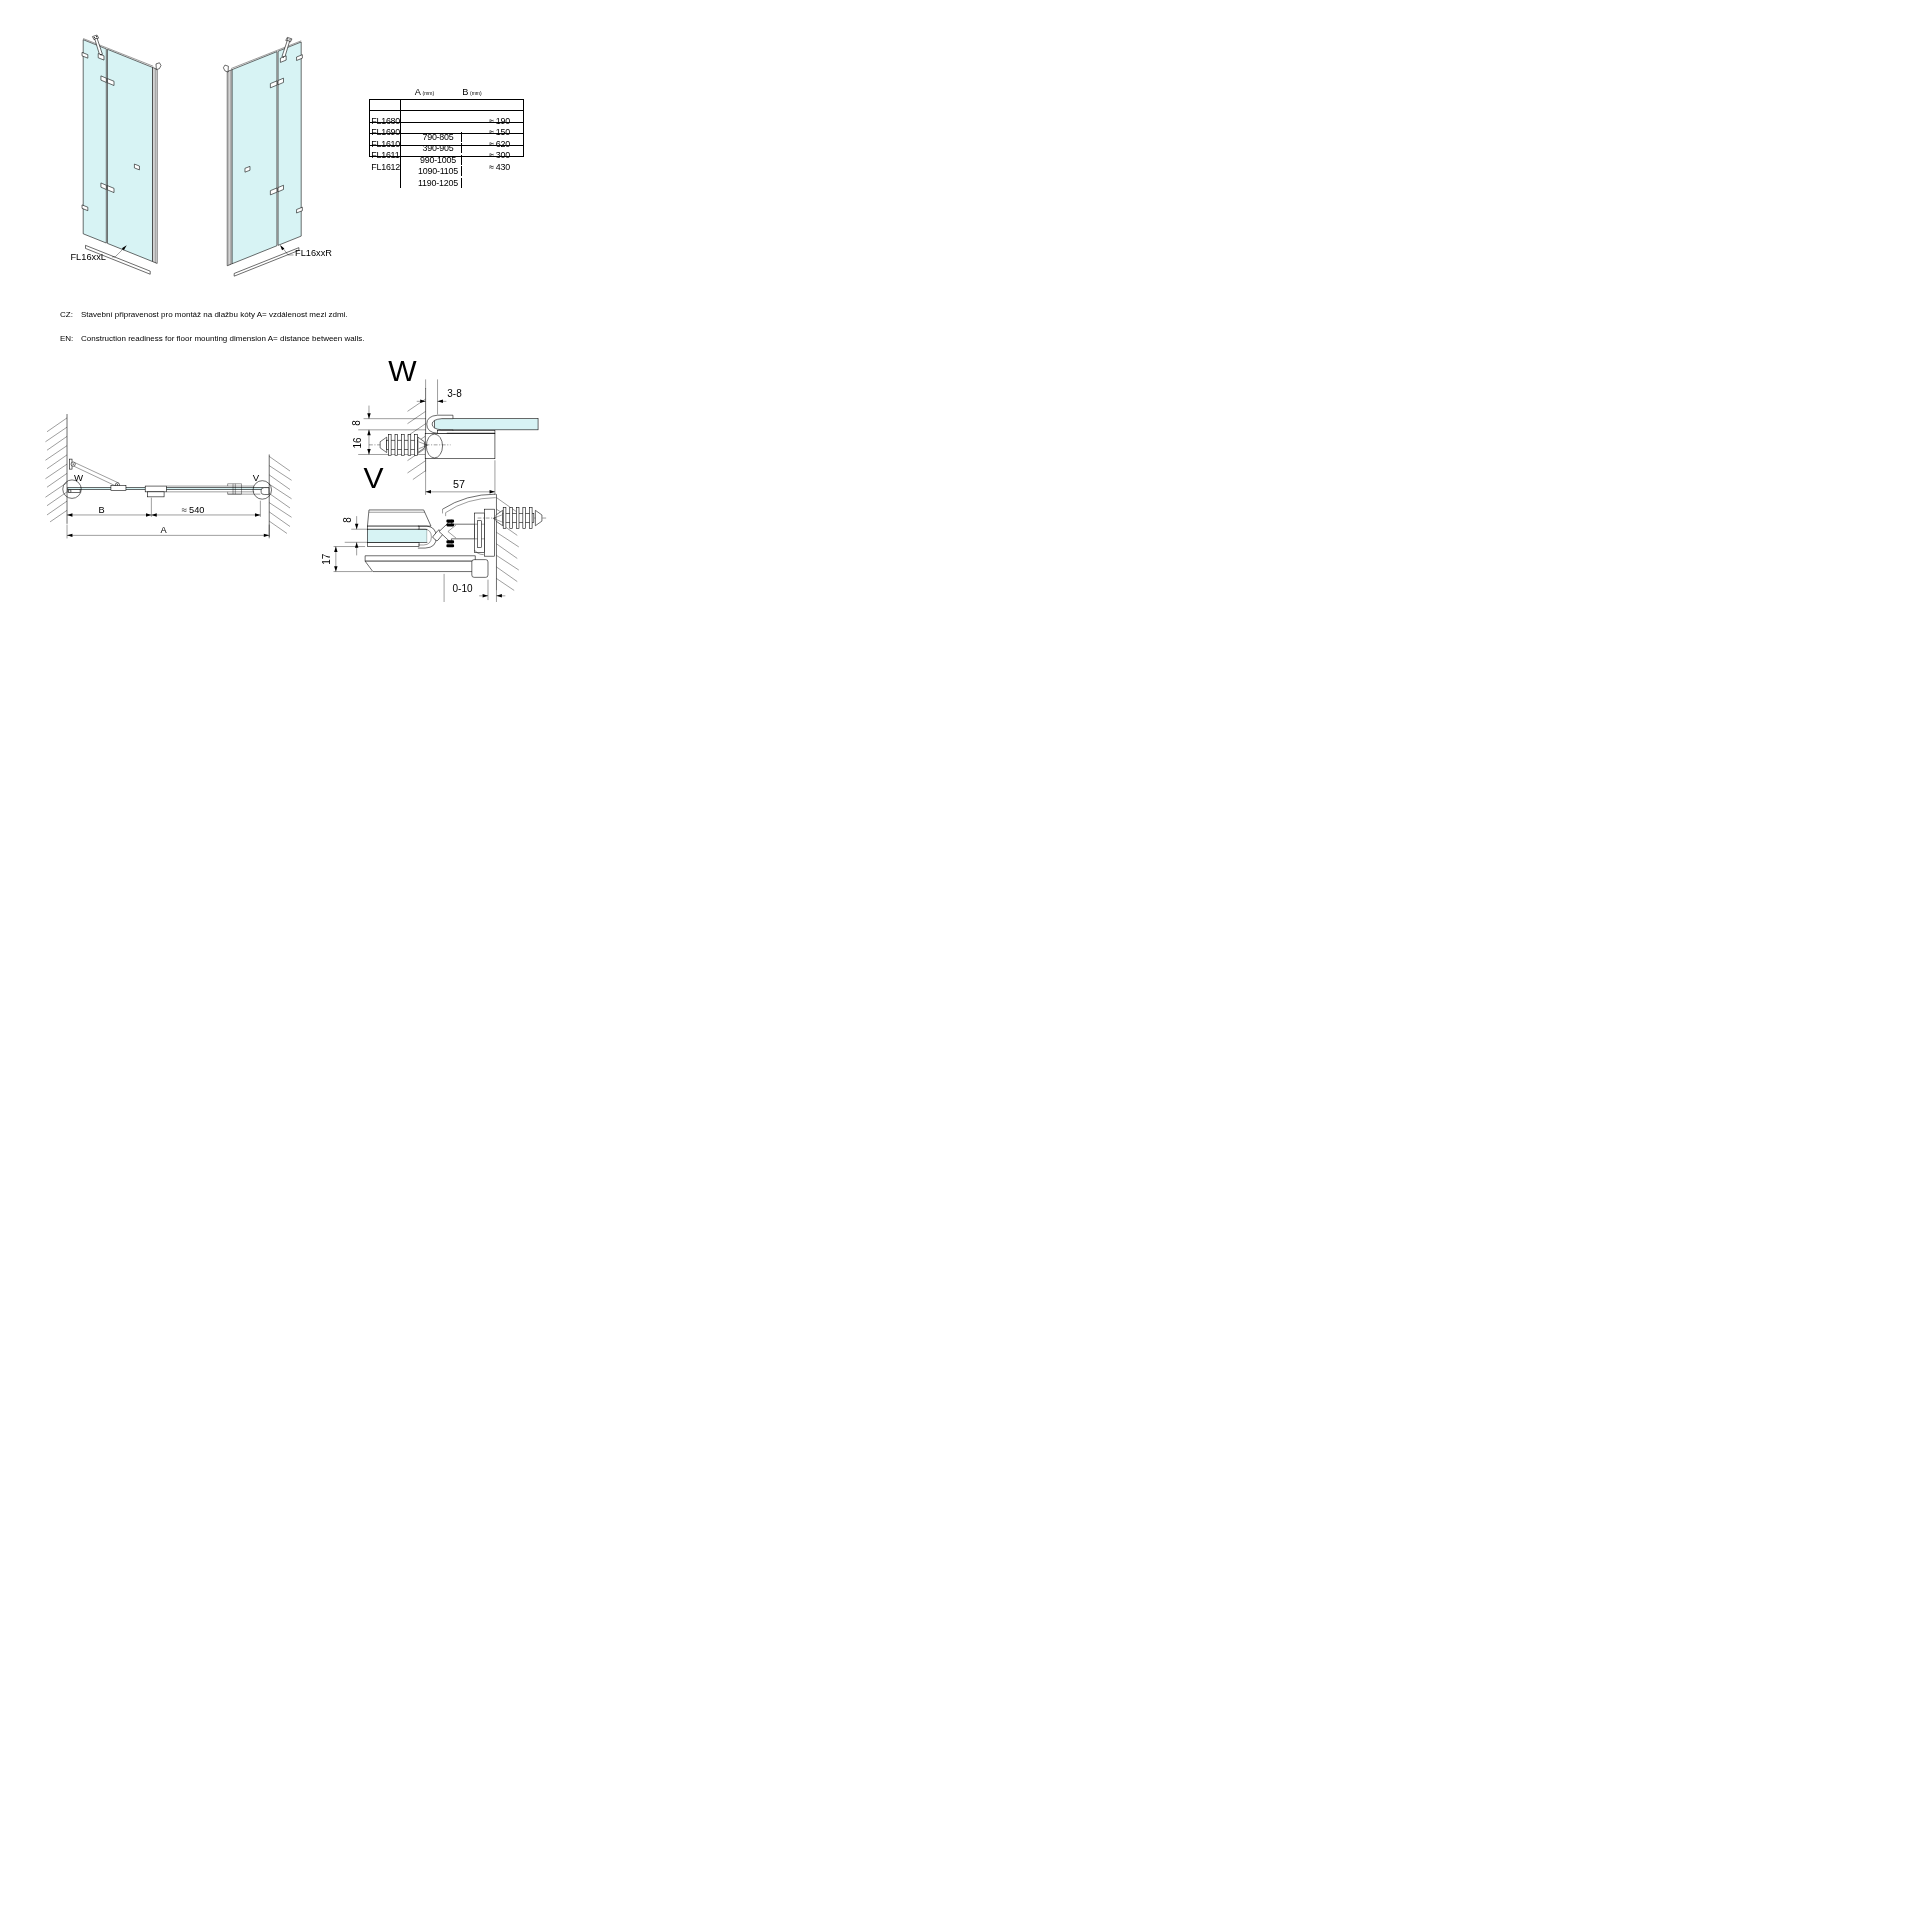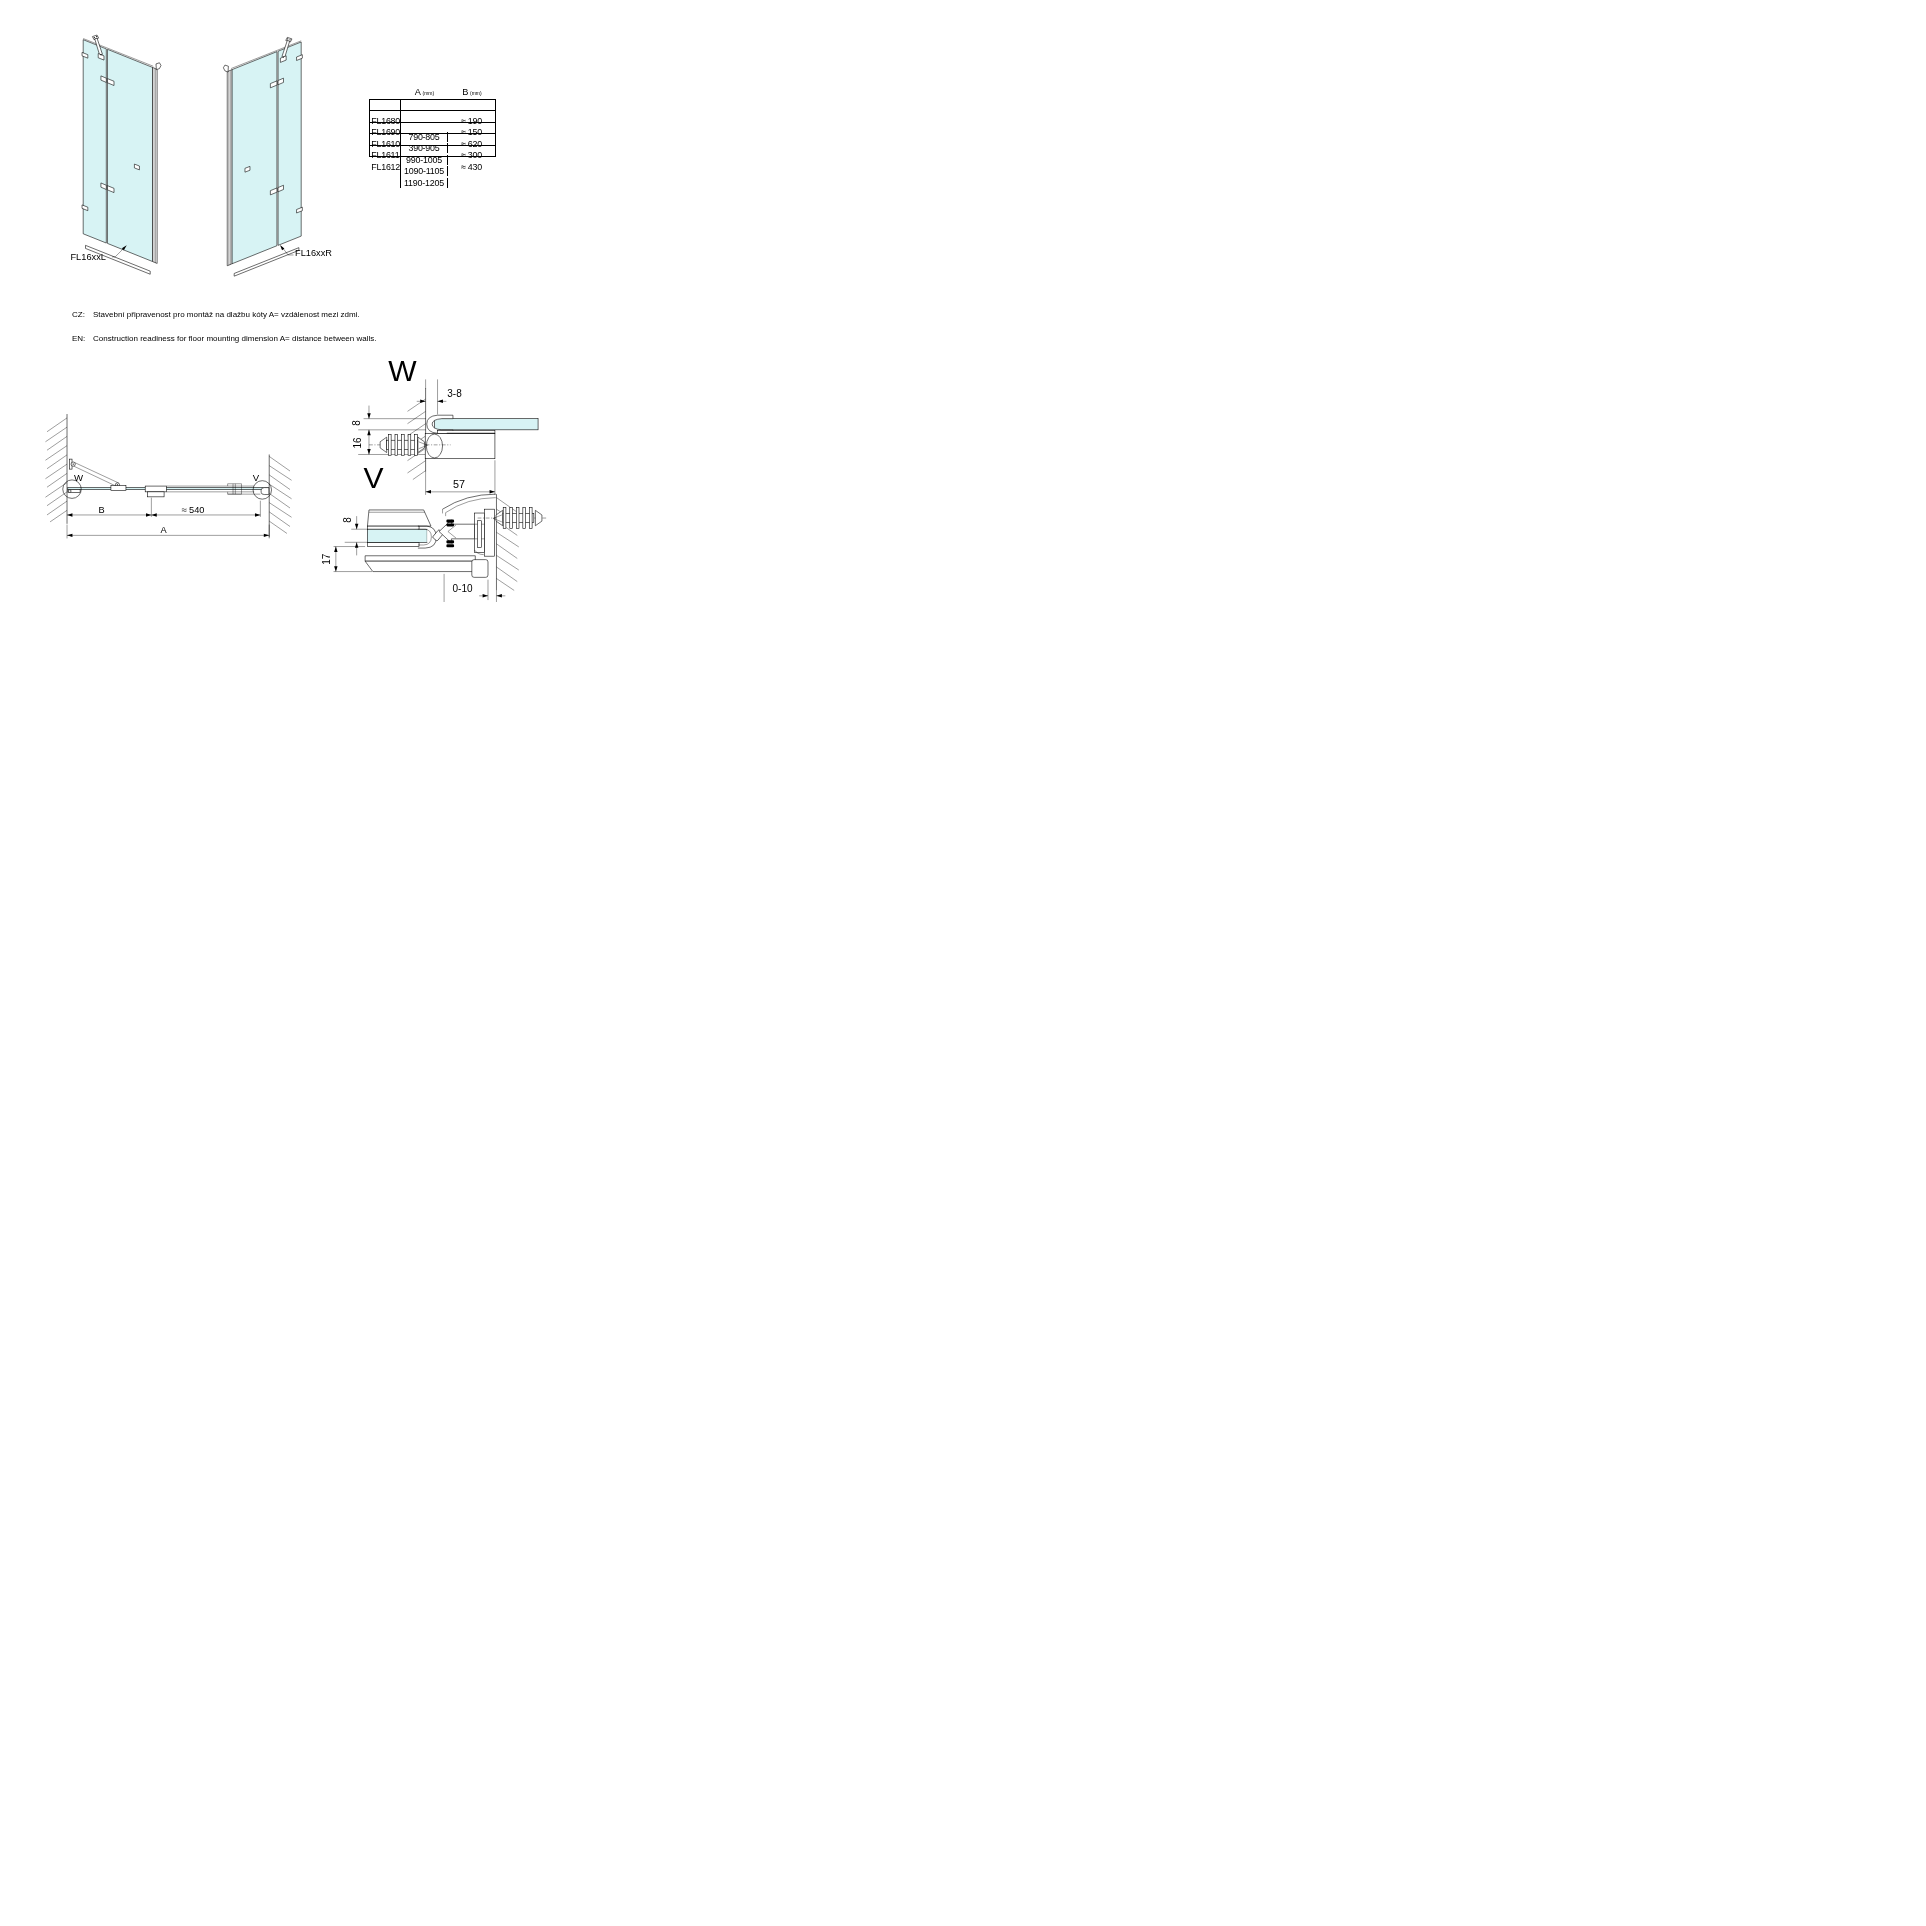--- a/index.html
+++ b/index.html
@@ -18,28 +18,28 @@
   .t24{font-size:24px;} .t25{font-size:25px;} .t26{font-size:26px;}
   .t28{font-size:28px;} .t78{font-size:78px;}
   .mid{text-anchor:middle;}
   
   .spec-table{position:absolute;left:369px;top:82px;}
   .spec-head{display:grid;grid-template-columns:32px 47px 48px;height:17px;}
   .spec-head .h{display:flex;align-items:flex-end;justify-content:center;
                 padding-bottom:2.3px;font-size:9.2px;}
   .spec-head .unit{font-size:5px;margin-left:1.5px;padding-bottom:0.8px;}
   .spec-body{border:0.8px solid #000;}
-  .spec-row{display:grid;grid-template-columns:31px 47px 47px;height:10.4px;}
+  .spec-row{display:grid;grid-template-columns:31px 47px 47px;height:10.4px;gap:14px;}
   .spec-row + .spec-row{border-top:0.6px solid #000;}
   .cell{display:flex;align-items:center;justify-content:center;
         font-size:8.9px;letter-spacing:-0.2px;white-space:nowrap;}
   .cell.code{justify-content:flex-start;padding-left:1.2px;border-right:0.6px solid #000;}
   .cell.a{border-right:0.6px solid #000;margin-top:32px;}
   
-  .note{position:absolute;left:72px;display:flex;font-size:8px;white-space:nowrap;}
+  .note{position:absolute;left:60px;display:flex;font-size:8px;white-space:nowrap;}
   .note .lang{width:21px;}
 </style>
 </head>
 <body>
 
 <div class="canvas">
 
 <svg width="602" height="602" viewBox="0 0 1563 1563">
 
   <g>

